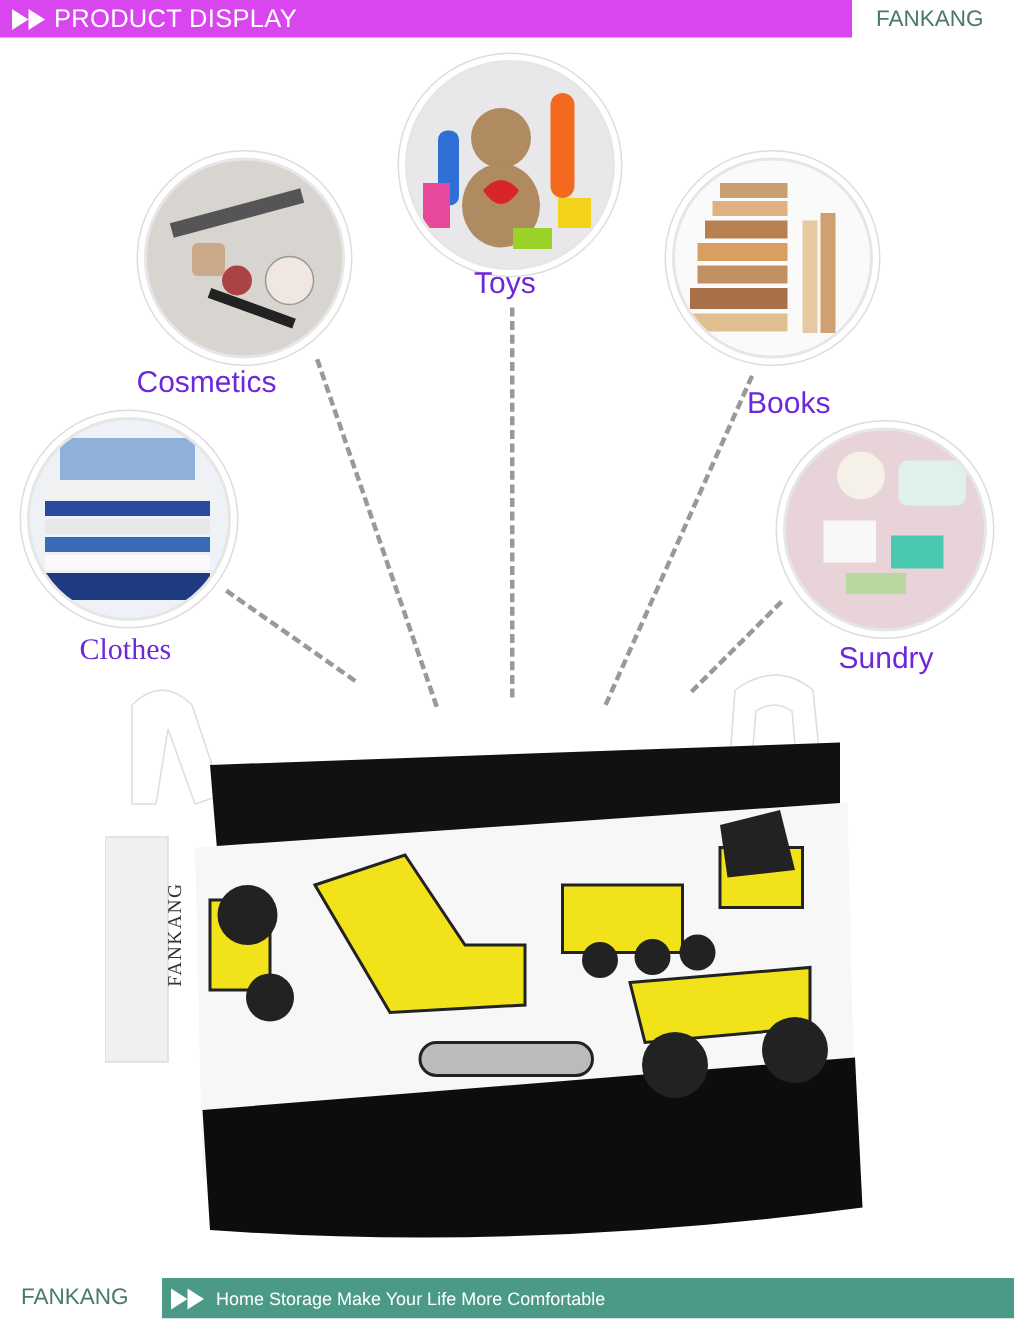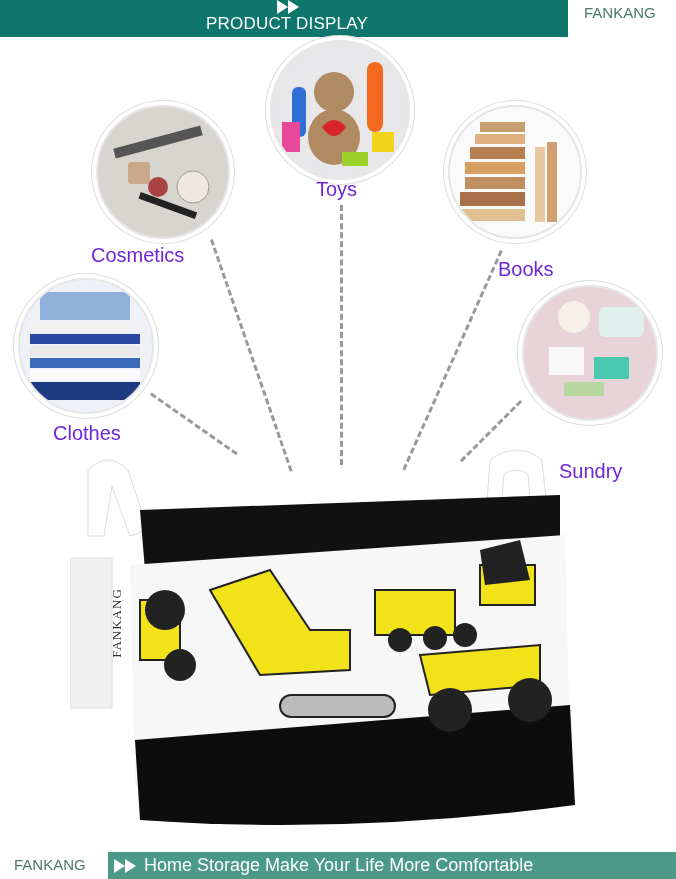--- a/index.html
+++ b/index.html
@@ -1,24 +1,24 @@
 <!DOCTYPE html>
 <html><head>
 <meta charset="utf-8">
 <style>
   html,body{margin:0;padding:0;}
   body{width:676px;height:879px;position:relative;overflow:hidden;background:#ffffff;font-family:"Liberation Sans",sans-serif;}
-  .topbar{position:absolute;left:0;top:0;width:568px;height:37px;background:#0f766e;display:flex;align-items:center;flex-direction:column;}
+  .topbar{position:absolute;left:0;top:0;width:568px;height:25px;background:#d946ef;display:flex;align-items:center;}
   .topbar .arrows{margin-left:8px;display:flex;}
   .tri{width:0;height:0;border-top:7px solid transparent;border-bottom:7px solid transparent;border-left:11px solid #fff;}
   .topbar .title{color:#fff;font-size:17px;margin-left:6px;letter-spacing:0.2px;}
   .brand-top{position:absolute;left:584px;top:4px;color:#4a7a6c;font-size:15px;}
   .botbar{position:absolute;left:108px;top:852px;width:568px;height:27px;background:#4a9a87;display:flex;align-items:center;}
   .botbar .arrows{margin-left:6px;display:flex;}
-  .botbar .title{color:#fff;font-size:18px;margin-left:8px;}
+  .botbar .title{color:#fff;font-size:12px;margin-left:8px;}
   .brand-bot{position:absolute;left:14px;top:856px;color:#4a7a6c;font-size:15px;}
   .circle{position:absolute;border-radius:50%;overflow:hidden;border:2px solid #e6e6e6;box-shadow:0 0 0 4px #fff,0 0 0 5px #ddd;}
   .label{position:absolute;color:#6d28d9;font-size:20px;}
   .dash{position:absolute;border-left:3px dashed #999;transform-origin:top left;height:0;}
   .basket{position:absolute;}
   svg{display:block;}
 </style>
 </head>
 <body>
 
@@ -81,32 +81,32 @@
   <svg width="132" height="132">
     <rect x="20" y="12" width="90" height="28" fill="#8fb0d8"></rect>
     <rect x="10" y="42" width="110" height="10" fill="#f2f2f2"></rect>
     <rect x="10" y="54" width="110" height="10" fill="#2a4aa0"></rect>
     <rect x="10" y="66" width="110" height="10" fill="#e8e8e8"></rect>
     <rect x="10" y="78" width="110" height="10" fill="#3a6ab8"></rect>
     <rect x="10" y="90" width="110" height="10" fill="#fafafa"></rect>
     <rect x="10" y="102" width="110" height="18" fill="#1e3a80"></rect>
   </svg>
 </div>
-<span class="label" style="left:53px;top:422px;">Clothes</span>
+<span class="label" style="left:53px;top:422px;font-family:Liberation Serif, serif;">Clothes</span>
 
 <div class="circle" style="left:522px;top:285px;width:132px;height:132px;background:#e8d4d8;">
   <svg width="132" height="132">
     <circle cx="50" cy="30" r="16" fill="#f5f0e8"></circle>
     <rect x="75" y="20" width="45" height="30" rx="6" fill="#e0f0ec"></rect>
     <rect x="25" y="60" width="35" height="28" fill="#f8f8f8"></rect>
     <rect x="70" y="70" width="35" height="22" fill="#4ac8b0"></rect>
     <rect x="40" y="95" width="40" height="14" fill="#b8d8a0"></rect>
   </svg>
 </div>
-<span class="label" style="left:559px;top:428px;margin-top:32px;">Sundry</span>
+<span class="label" style="left:559px;top:428px;">Sundry</span>
 
 <div class="basket" style="left:70px;top:440px;width:510px;height:400px;">
   <svg width="510" height="400">
     <path d="M18 30 q20 -20 40 0 l20 60 l-18 6 l-18 -50 l-8 50 l-16 0z" fill="#fff" stroke="#ddd"></path>
     <path d="M420 20 q28 -20 52 0 l8 80 l-16 4 l-6 -70 q-12 -8 -24 0 l-6 70 l-14 -2z" fill="#fff" stroke="#ddd"></path>
     <path d="M70 70 L490 55 L490 100 L75 130z" fill="#111"></path>
     <path d="M60 125 L495 95 L500 310 L65 345z" fill="#f7f7f7"></path>
     <path d="M65 300 L500 265 L505 365 Q280 395 70 380z" fill="#0d0d0d"></path>
     <g fill="#f2e21a" stroke="#222" stroke-width="2">
       <path d="M140 150 l60 -20 l40 60 l40 0 l0 40 l-90 5z"></path>

